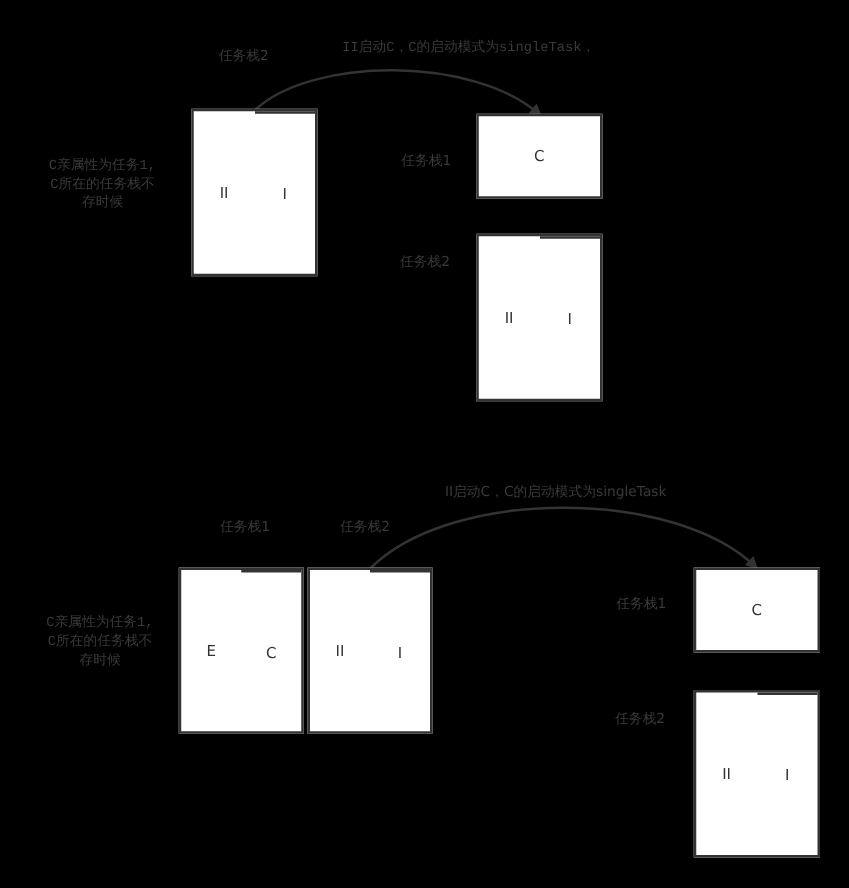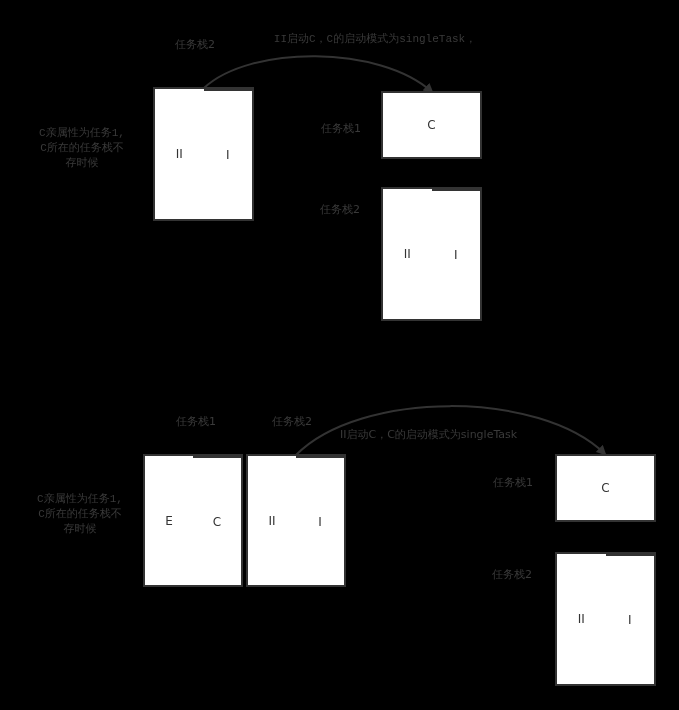--- a/index.html
+++ b/index.html
@@ -58,21 +58,21 @@
 <div class="stack" style="left:381px; top:91px; width:101px; height:68px;">
   <div class="cell">C</div>
 </div>
 
 <div class="lbl" style="left:320px; top:202px;">任务栈2</div>
 <div class="stack" style="left:381px; top:187px; width:101px; height:134px;">
   <div class="cell">II</div>
   <div class="cell">I</div>
 </div>
 
-<div class="lbl" style="left:340px; top:386px;margin-top:41px;">II启动C，C的启动模式为singleTask</div>
+<div class="lbl" style="left:356px; top:386px;">II启动C，C的启动模式为singleTask</div>
 
 <div class="lbl" style="left:176px; top:414px;">任务栈1</div>
 <div class="lbl" style="left:272px; top:414px;">任务栈2</div>
 
 <div class="lbl center" style="left:20px; top:492px; width:120px;">
   <div>C亲属性为任务1,</div>
   <div>C所在的任务栈不</div>
   <div>存时候</div>
 </div>
 

